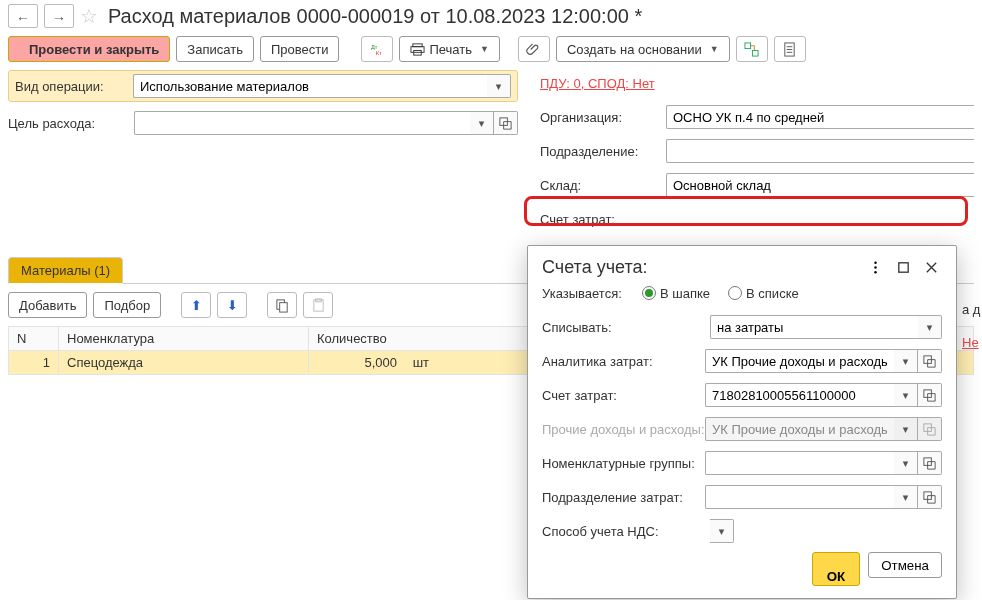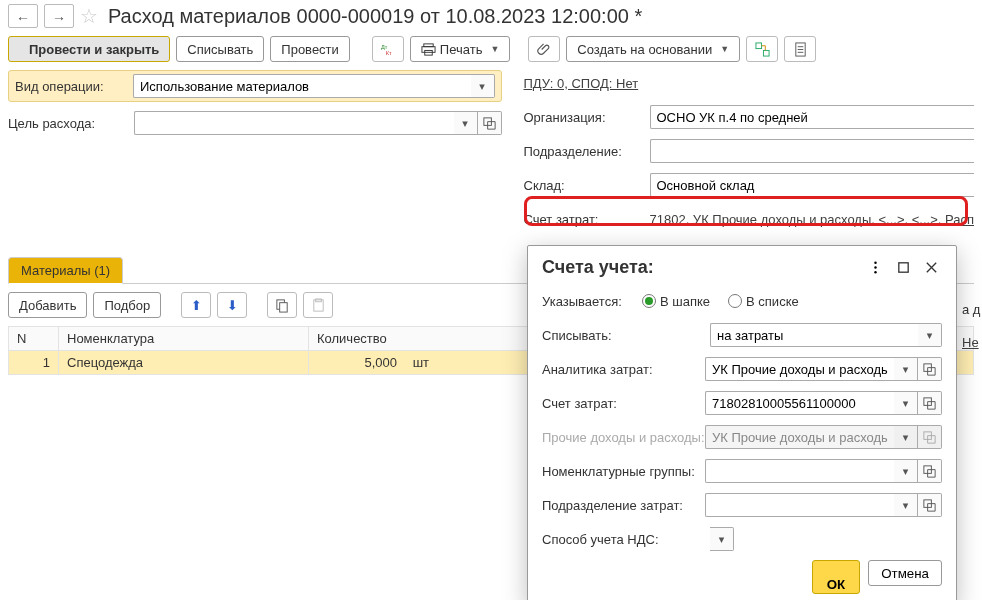--- a/index.html
+++ b/index.html
@@ -51,21 +51,21 @@
     border-radius: 3px;
     background: #fff;
     cursor: pointer;
     font-size: 13px;
     display: inline-flex;
     align-items: center;
     gap: 4px;
     color: #333;
   }
   .btn-primary {
-    background: #e5e5e5;
+    background: #fca5a5;
     border-color: #c8a800;
     font-weight: bold;
     padding-left: 20px;
   }
   .btn-icon {
     height: 26px; width: 32px;
     padding: 0;
     border: 1px solid #bbb;
     border-radius: 3px;
     background: #fff;
@@ -118,21 +118,21 @@
     border-left: none;
     background: #fafafa;
     display: inline-flex;
     align-items: center;
     justify-content: center;
     cursor: pointer;
     font-size: 11px;
     color: #555;
   }
   .addon.last { border-radius: 0 2px 2px 0; }
-  .link { color: #404040; text-decoration: underline; cursor: pointer; }
+  .link { color: #ef4444; text-decoration: underline; cursor: pointer; }
   .tabs {
     margin: 8px 8px 0 8px;
     border-bottom: 1px solid #ccc;
   }
   .tab {
     display: inline-block;
     border: 1px solid #ccc;
     border-bottom-color: #fff;
     border-radius: 4px 4px 0 0;
     padding: 5px 12px;
@@ -177,22 +177,21 @@
     width: 430px;
     background: #fff;
     border: 1px solid #999;
     box-shadow: 0 6px 24px rgba(0,0,0,.25);
     border-radius: 2px;
     padding: 10px 14px 12px 14px;
   }
   .popup-header {
     display: flex;
     align-items: center;
-    margin-bottom: 10px;
-    font-weight: bold;
+    margin-bottom: 2px;
   }
   .popup-title { font-size: 18px; flex: 1; }
   .popup-header .hbtn {
     width: 22px; height: 22px;
     display: inline-flex; align-items:center; justify-content:center;
     cursor: pointer;
     color: #555;
     margin-left: 6px;
   }
   .popup .prow {
@@ -246,21 +245,21 @@
 
 <div class="topbar">
   <div class="nav-btn">←</div>
   <div class="nav-btn">→</div>
   <span class="star">☆</span>
   <span class="title">Расход материалов 0000-000019 от 10.08.2023 12:00:00 *</span>
 </div>
 
 <div class="toolbar">
   <button class="btn btn-primary">Провести и закрыть</button>
-  <button class="btn">Списывать</button>
+  <button class="btn">Записать</button>
   <button class="btn">Провести</button>
   <div style="width:10px"></div>
   <button class="btn-icon" title="Дт/Кт">
     <svg class="ico" viewBox="0 0 16 16">
         <text x="1" y="7" font-size="6" fill="#2a8a2a">Дт</text>
         <text x="6" y="14" font-size="6" fill="#c33">Кт</text>
       </svg>
   </button>
   <button class="btn">
     <svg class="ico" viewBox="0 0 16 16">
@@ -339,21 +338,20 @@
       </div>
     </div>
     <div class="row">
       <span class="label">Склад:</span>
       <div class="input-group">
         <input class="input" value="Основной склад" style="">
       </div>
     </div>
     <div class="row">
       <span class="label">Счет затрат:</span>
-      <a class="link" style="white-space:nowrap; overflow:hidden; text-overflow:clip">71802, УК Прочие доходы и расходы, &lt;...&gt;, &lt;...&gt;, Расп</a>
     </div>
   </div>
 </div>
 
 <div class="highlight-outline"></div>
 
 <div class="tabs">
   <span class="tab">Материалы (1)</span>
 </div>
 

